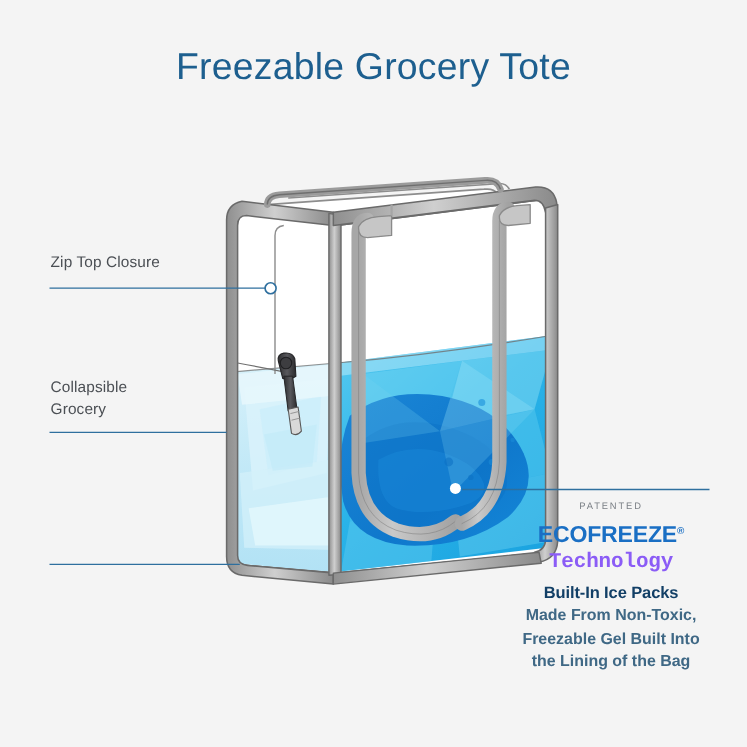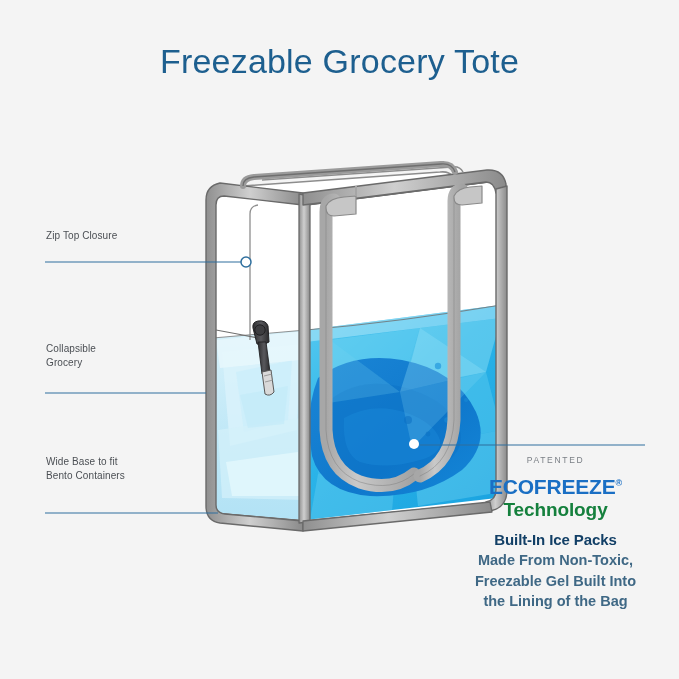--- a/index.html
+++ b/index.html
@@ -42,21 +42,21 @@
     left: 0;
     top: 0;
     width: 679px;
     height: 679px;
   }
 
   
   .callout {
     position: absolute;
     color: #4b4f54;
-    font-size: 10px;
+    font-size: 14px;
     font-weight: 300;
     line-height: 1.42;
     letter-spacing: 0.1px;
     white-space: pre-line;
   }
   .callout-zip      { left: 46px; top: 229px; }
   .callout-collapse { left: 46px; top: 342px; }
   .callout-base     { left: 46px; top: 455px; }
 
   
@@ -83,23 +83,24 @@
   }
   .brand-name .reg {
     font-size: 9px;
     vertical-align: super;
     font-weight: bold;
     letter-spacing: 0;
   }
   .brand-tech {
     font-size: 19px;
     font-weight: bold;
-    color: #15803d;
+    color: #8b5cf6;
     line-height: 1.18;
     letter-spacing: -0.1px;
+    font-family: Liberation Mono, monospace;
   }
 
   .icepack {
     position: absolute;
     left: 432px;
     top: 531px;
     width: 247px;
     text-align: center;
   }
   .icepack-head {
@@ -286,22 +287,20 @@
       <line x1="420" y1="445" x2="645" y2="445" stroke="#2e6f9e" stroke-width="1.2"></line>
       <circle cx="414" cy="444" r="5" fill="#ffffff"></circle>
     </g>
   </svg>
 
   <div class="callout callout-zip">Zip Top Closure</div>
 
   <div class="callout callout-collapse">Collapsible
 Grocery</div>
 
-  <div class="callout callout-base">Wide Base to fit
-Bento Containers</div>
 
   <div class="brand">
     <div class="brand-patented">PATENTED</div>
     <div class="brand-name">
       <span>ECOFREEZE</span><span class="reg">®</span>
     </div>
     <div class="brand-tech">Technology</div>
   </div>
 
   <div class="icepack">

